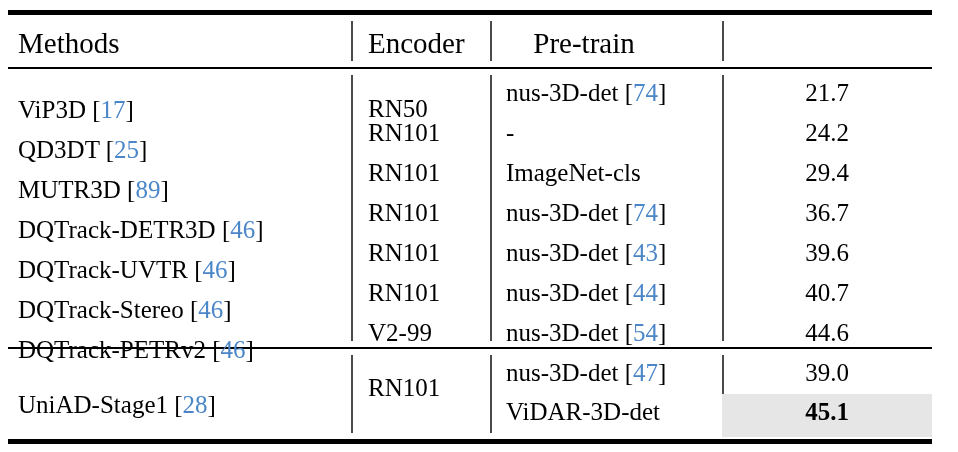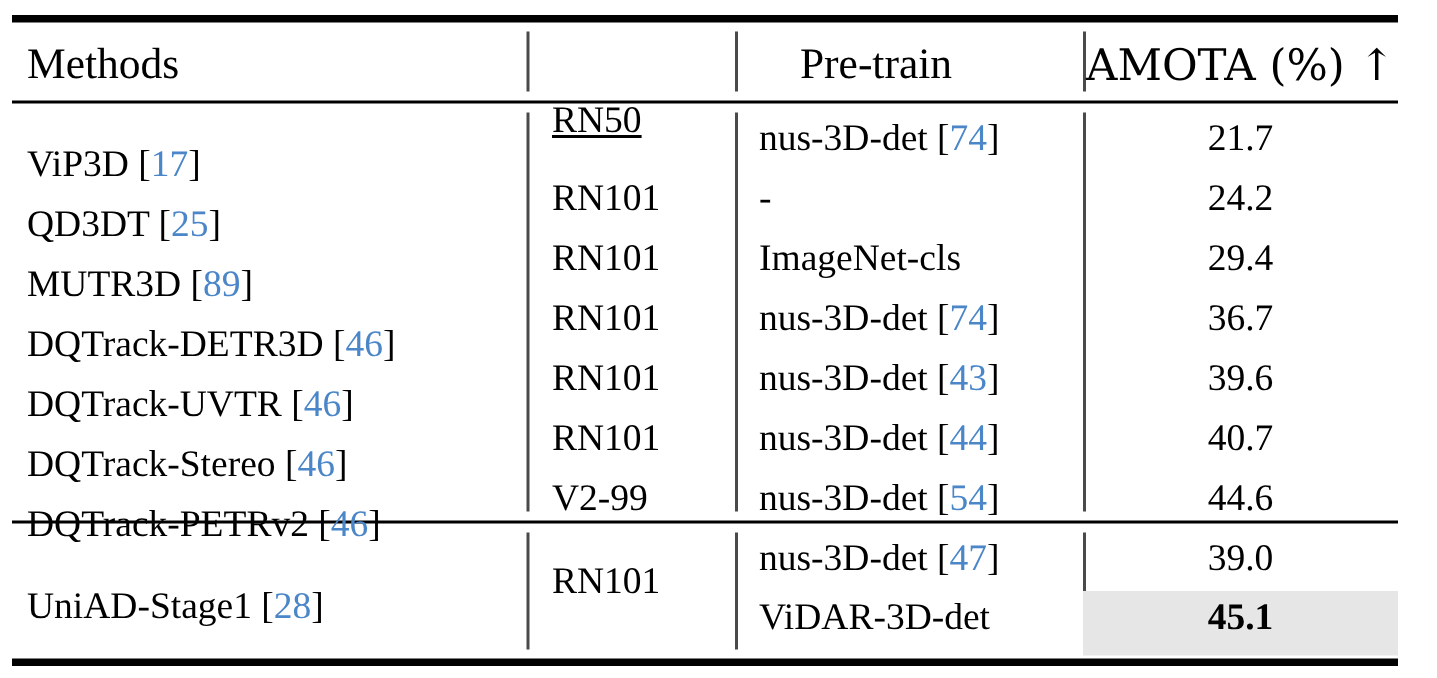--- a/index.html
+++ b/index.html
@@ -101,26 +101,26 @@
   <div class="vrule v-b vb"></div>
   <div class="vrule v-c vb"></div>
 
   <div class="vrule v-a vf"></div>
   <div class="vrule v-b vf"></div>
   <div class="vrule v-c vf"></div>
 
   <div class="highlight-cell"></div>
 
   <div class="cell hdr hdr-methods" style="top:31px">Methods</div>
+  <div class="cell hdr hdr-encoder" style="top:31px">Encoder</div>
   <div class="cell hdr hdr-pretrain" style="top:31px">Pre-train</div>
-  <div class="cell hdr hdr-amota arrow" style="top:31px">AMOTA (%) ↑</div>
 
   <div id="body-layer">
       <div class="cell col-methods" style="top: 80px;">ViP3D <span class="brk">[</span><span class="ref">17</span><span class="brk">]</span></div>
-      <div class="cell col-encoder" style="top: 68px; text-decoration: underline;">RN50</div>
+      <div class="cell col-encoder" style="top: 96px;">RN50</div>
       <div class="cell col-pretrain" style="top: 80px;">nus-3D-det <span class="brk">[</span><span class="ref">74</span><span class="brk">]</span></div>
       <div class="cell col-amota" style="top: 80px;">21.7</div>
       <div class="cell col-methods" style="top: 120px;">QD3DT <span class="brk">[</span><span class="ref">25</span><span class="brk">]</span></div>
       <div class="cell col-encoder" style="top: 120px;">RN101</div>
       <div class="cell col-pretrain" style="top: 120px;">-</div>
       <div class="cell col-amota" style="top: 120px;">24.2</div>
       <div class="cell col-methods" style="top: 160px;">MUTR3D <span class="brk">[</span><span class="ref">89</span><span class="brk">]</span></div>
       <div class="cell col-encoder" style="top: 160px;">RN101</div>
       <div class="cell col-pretrain" style="top: 160px;">ImageNet-cls</div>
       <div class="cell col-amota" style="top: 160px;">29.4</div>

